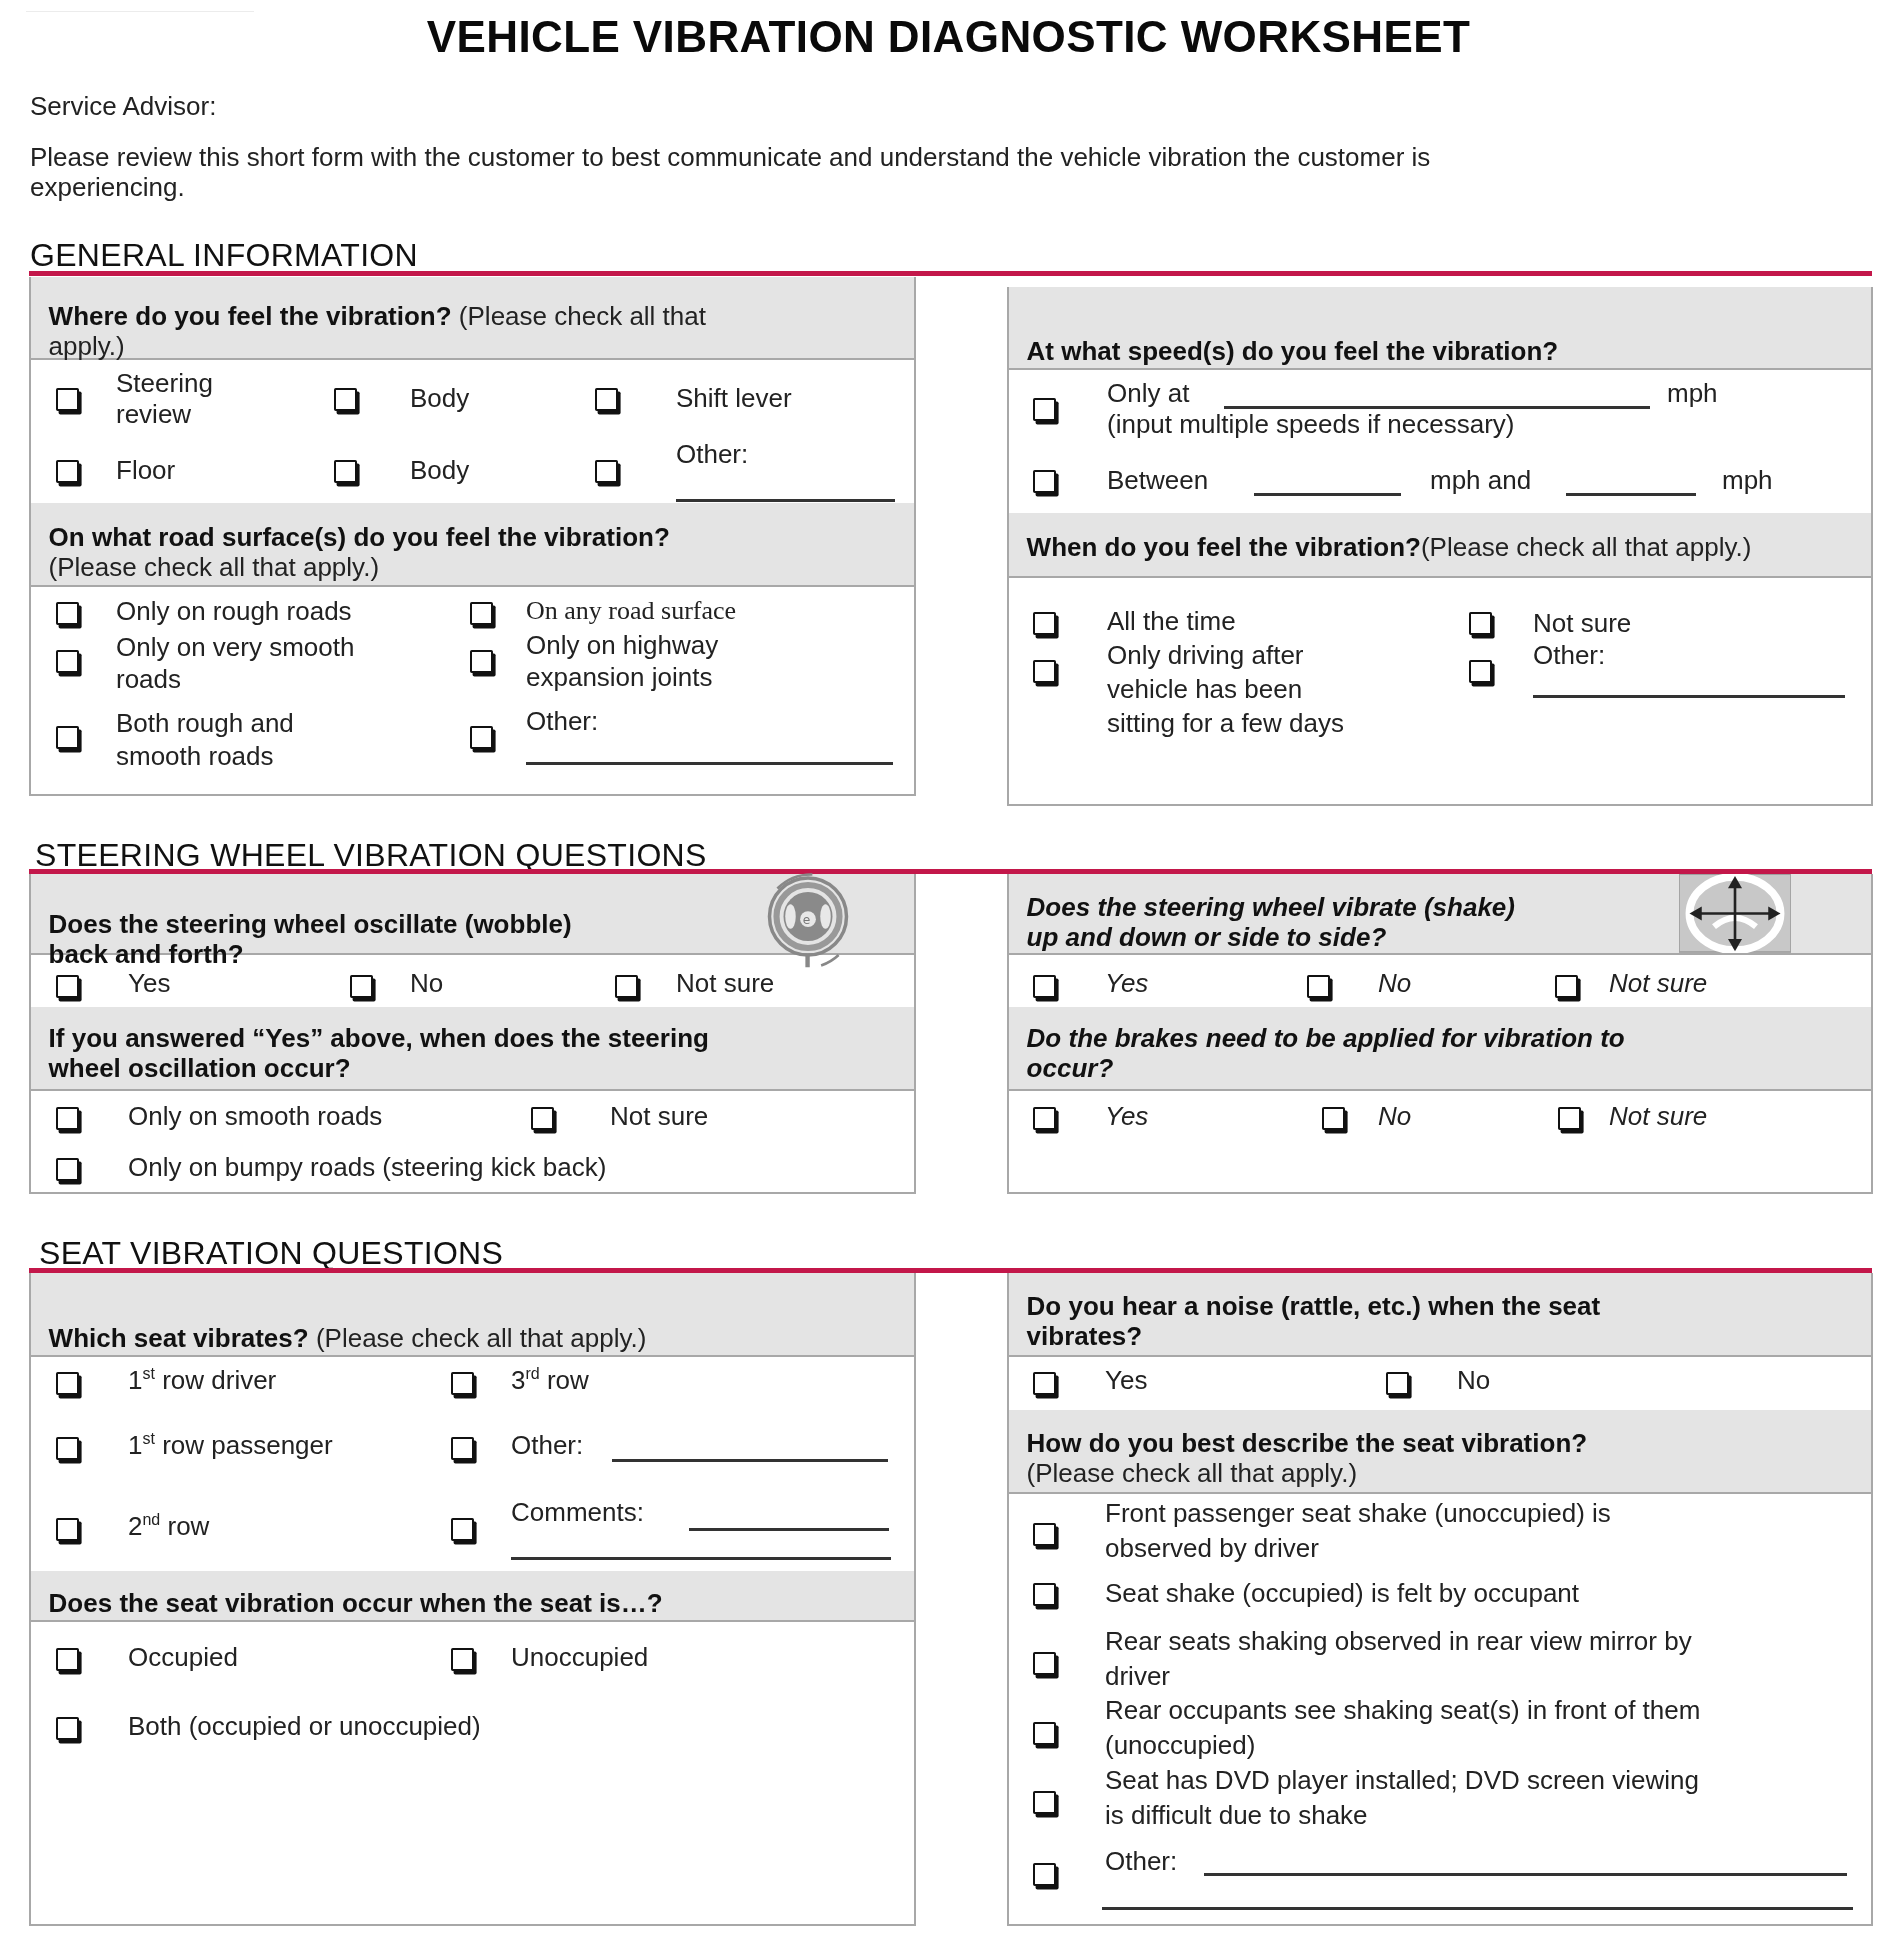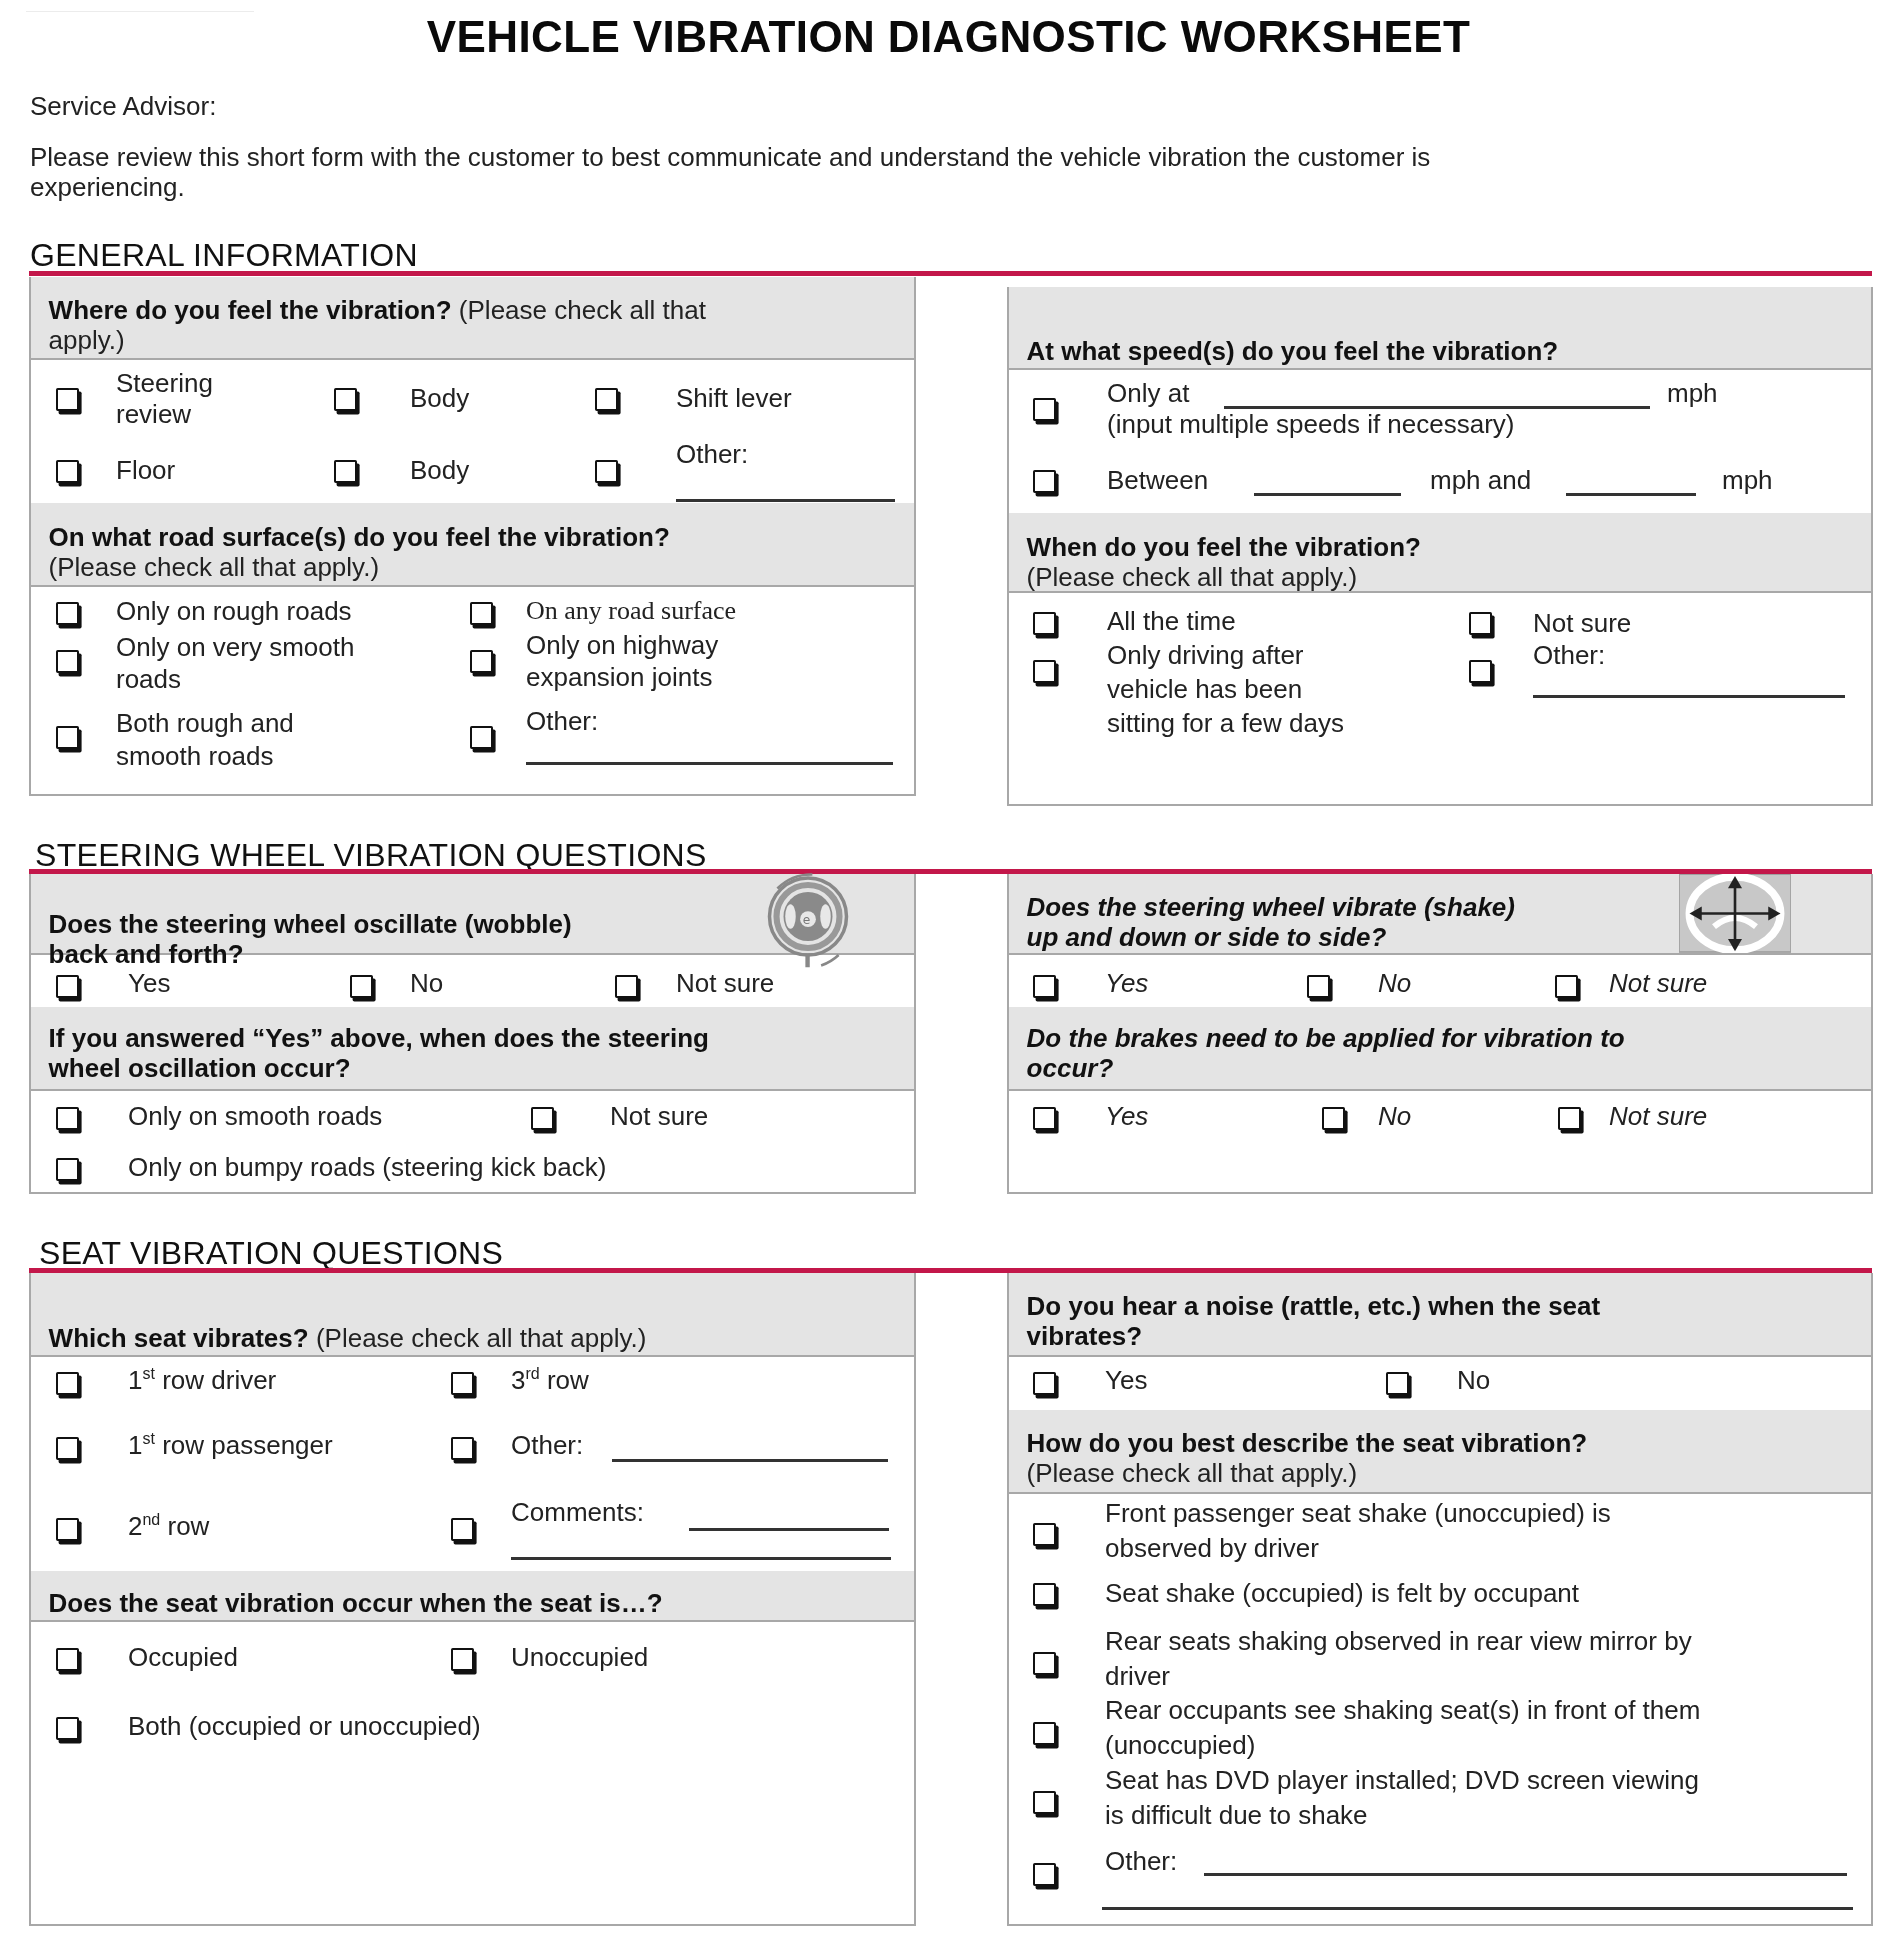--- a/index.html
+++ b/index.html
@@ -28,21 +28,21 @@
 <div class="abs logo-line"></div>
 <div class="abs title">VEHICLE VIBRATION DIAGNOSTIC WORKSHEET</div>
 <div class="abs intro" style="left:30px;top:91px;">Service Advisor:</div>
 <div class="abs intro" style="left:30px;top:142px;">Please review this short form with the customer to best communicate and understand the vehicle vibration the customer is</div>
 <div class="abs intro" style="left:30px;top:172px;">experiencing.</div>
 
 <div class="abs sec-h" style="left:30px;top:237px;">GENERAL  INFORMATION</div>
 <div class="abs rule" style="top:271px;"></div>
 
 <div class="abs panel" style="left:29px;top:277px;width:887px;height:519px;">
-  <div class="qh" style="top:0;height:83px;align-items:flex-start;padding-top:18px;flex-direction:column;">
+  <div class="qh" style="top:0;height:83px;align-items:flex-start;padding-top:24px;flex-direction:column;">
     <div><b>Where do you feel the vibration?</b><span class="n"> (Please check all that</span></div>
     <div class="n">apply.)</div>
   </div>
 
   <div class="cb" style="left:24.6px;top:111px;"></div>
   <div class="opt" style="left:85px;top:90px;">Steering</div>
   <div class="opt" style="left:85px;top:121px;">review</div>
   <div class="cb" style="left:303px;top:111px;"></div>
   <div class="opt" style="left:379px;top:105px;">Body</div>
   <div class="cb" style="left:564px;top:111px;"></div>
@@ -90,21 +90,21 @@
   <div class="opt" style="left:658px;top:90px;">mph</div>
   <div class="opt" style="left:98px;top:121px;">(input multiple speeds if necessary)</div>
 
   <div class="cb" style="left:24px;top:183px;"></div>
   <div class="opt" style="left:98px;top:177px;">Between</div>
   <div class="line" style="left:245px;top:206px;width:147px;"></div>
   <div class="opt" style="left:421px;top:177px;">mph and</div>
   <div class="line" style="left:557px;top:206px;width:130px;"></div>
   <div class="opt" style="left:713px;top:177px;">mph</div>
 
-  <div class="qh" style="top:226px;height:80px;align-items:flex-start;padding-top:19.3px;flex-direction:column;">
+  <div class="qh" style="top:226px;height:65px;align-items:flex-start;padding-top:19.3px;flex-direction:row;">
     <b>When do you feel the vibration?</b>
     <span class="n">(Please check all that apply.)</span>
   </div>
   <div class="cb" style="left:24px;top:325px;"></div>
   <div class="opt" style="left:98px;top:318px;">All the time</div>
   <div class="cb" style="left:460px;top:325px;"></div>
   <div class="opt" style="left:524px;top:320px;">Not sure</div>
 
   <div class="cb" style="left:24px;top:373px;"></div>
   <div class="opt" style="left:98px;top:352px;">Only driving after</div>

